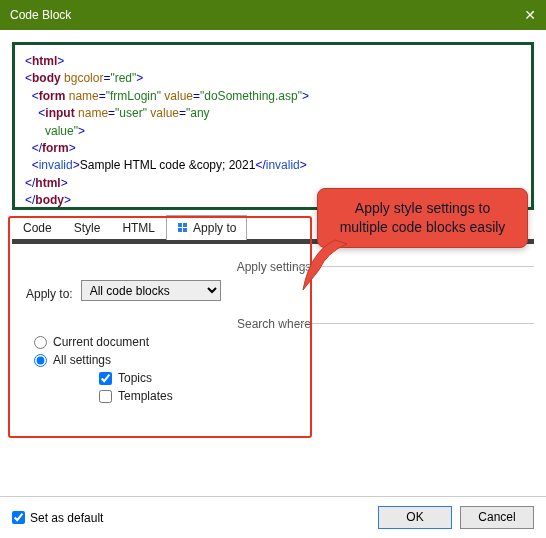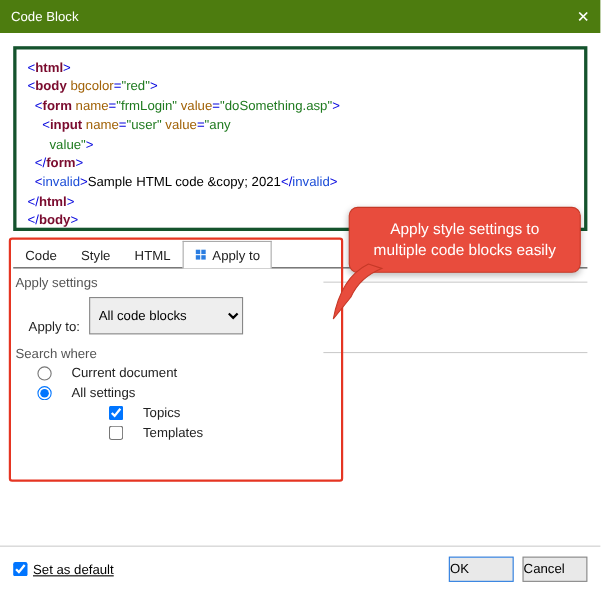--- a/index.html
+++ b/index.html
@@ -16,45 +16,45 @@
 .code-area .name { color: #7a0b2e; font-weight: bold; }
 .code-area .attr { color: #a16207; }
 .code-area .val { color: #1f7a1f; }
 .code-area .invalid { color: #1d4ed8; font-weight: normal; }
 .code-area .txt { color: #000; }
 
 .lower-wrap { position: relative; margin-top: 8px; }
 
 .red-box { position: absolute; left: -4px; top: -2px; width: 304px; height: 222px; border: 2px solid #e53522; border-radius: 3px; pointer-events: none; z-index: 5; }
 
-.tabs { display: flex; border-bottom: 1px solid #404040; height: 26px; align-items: flex-end; }
+.tabs { display: flex; border-bottom: 5px solid #404040; height: 26px; align-items: flex-end; }
 .tab { padding: 4px 10px; border: 1px solid transparent; border-bottom: none; color: #222; cursor: pointer; position: relative; top: 1px; height: 25px; display: flex; align-items: center; gap: 4px; }
 .tab.active { border-color: #aaa; background: #fff; }
 .tab .grid-icon { width: 12px; height: 12px; display: inline-block; }
 .tab .grid-icon span { width: 4px; height: 4px; background: #2a7de1; display: inline-block; margin: 0.5px; float: left; }
 
-.group-label { color: #555; font-size: 11px; margin: 6px 0 4px 2px; position: relative; }
+.group-label { color: #555; font-size: 11px; margin: 16px 0 4px 2px; position: relative; text-align: center; }
 .group-line { position: absolute; top: 6px; left: 280px; right: 0; height: 1px; background: #ccc; }
 
 .row { display: flex; align-items: flex-end; margin: 6px 0 10px 14px; gap: 8px; }
 .row label { color: #222; }
-select { height: 34px; width: 140px; border: 1px solid #888; background: #eee; padding: 1px 4px; }
+select { height: 21px; width: 140px; border: 1px solid #888; background: #eee; padding: 1px 4px; }
 
-.radio-row, .check-row { margin: 4px 0 4px 22px; display: flex; align-items: center; gap: 18px; color: #222; }
+.radio-row, .check-row { margin: 4px 0 4px 22px; display: flex; align-items: center; gap: 6px; color: #222; }
 .check-row.indent { margin-left: 44px; padding-left: 43px; }
 
 .callout { position: absolute; right: 18px; top: 188px; width: 211px; z-index: 10; }
-.callout-body { background: #e84c3d; color: #ffffff; border-radius: 8px; padding: 10px 14px; text-align: center; font-size: 14px; line-height: 1.35; box-shadow: 0 2px 6px rgba(0,0,0,0.25); border:1px solid #c53827; }
+.callout-body { background: #e84c3d; color: #0f172a; border-radius: 8px; padding: 10px 14px; text-align: center; font-size: 14px; line-height: 1.35; box-shadow: 0 2px 6px rgba(0,0,0,0.25); border:1px solid #c53827; }
 .callout svg { position: absolute; left: -22px; bottom: -54px; }
 
 .footer { position: absolute; bottom: 0; left: 0; right: 0; border-top: 1px solid #ccc; height: 42px; display: flex; align-items: center; padding: 0 12px; background: #fff; }
 .footer .spacer { flex: 1; }
-.footer .btn { width: 59px; height: 23px; border: 1px solid #888; background: #e9e9e9; margin-left: 8px; cursor: pointer; text-align: left; line-height: 21px; }
+.footer .btn { width: 74px; height: 23px; border: 1px solid #888; background: #e9e9e9; margin-left: 8px; cursor: pointer; text-align: center; line-height: 21px; }
 .footer .btn.primary { border: 1px solid #2a7de1; background: #e9e9e9; }
-.footer .def { display: flex; align-items: center; gap: 5px; text-decoration: underline; }
+.footer .def { display: flex; align-items: center; gap: 5px; }
 
 input[type=checkbox], input[type=radio] { width: 13px; height: 13px; }
 </style>
 </head>
 <body>
 
 <div class="titlebar">
   <span class="title">Code Block</span>
   <span class="close">✕</span>
 </div>

